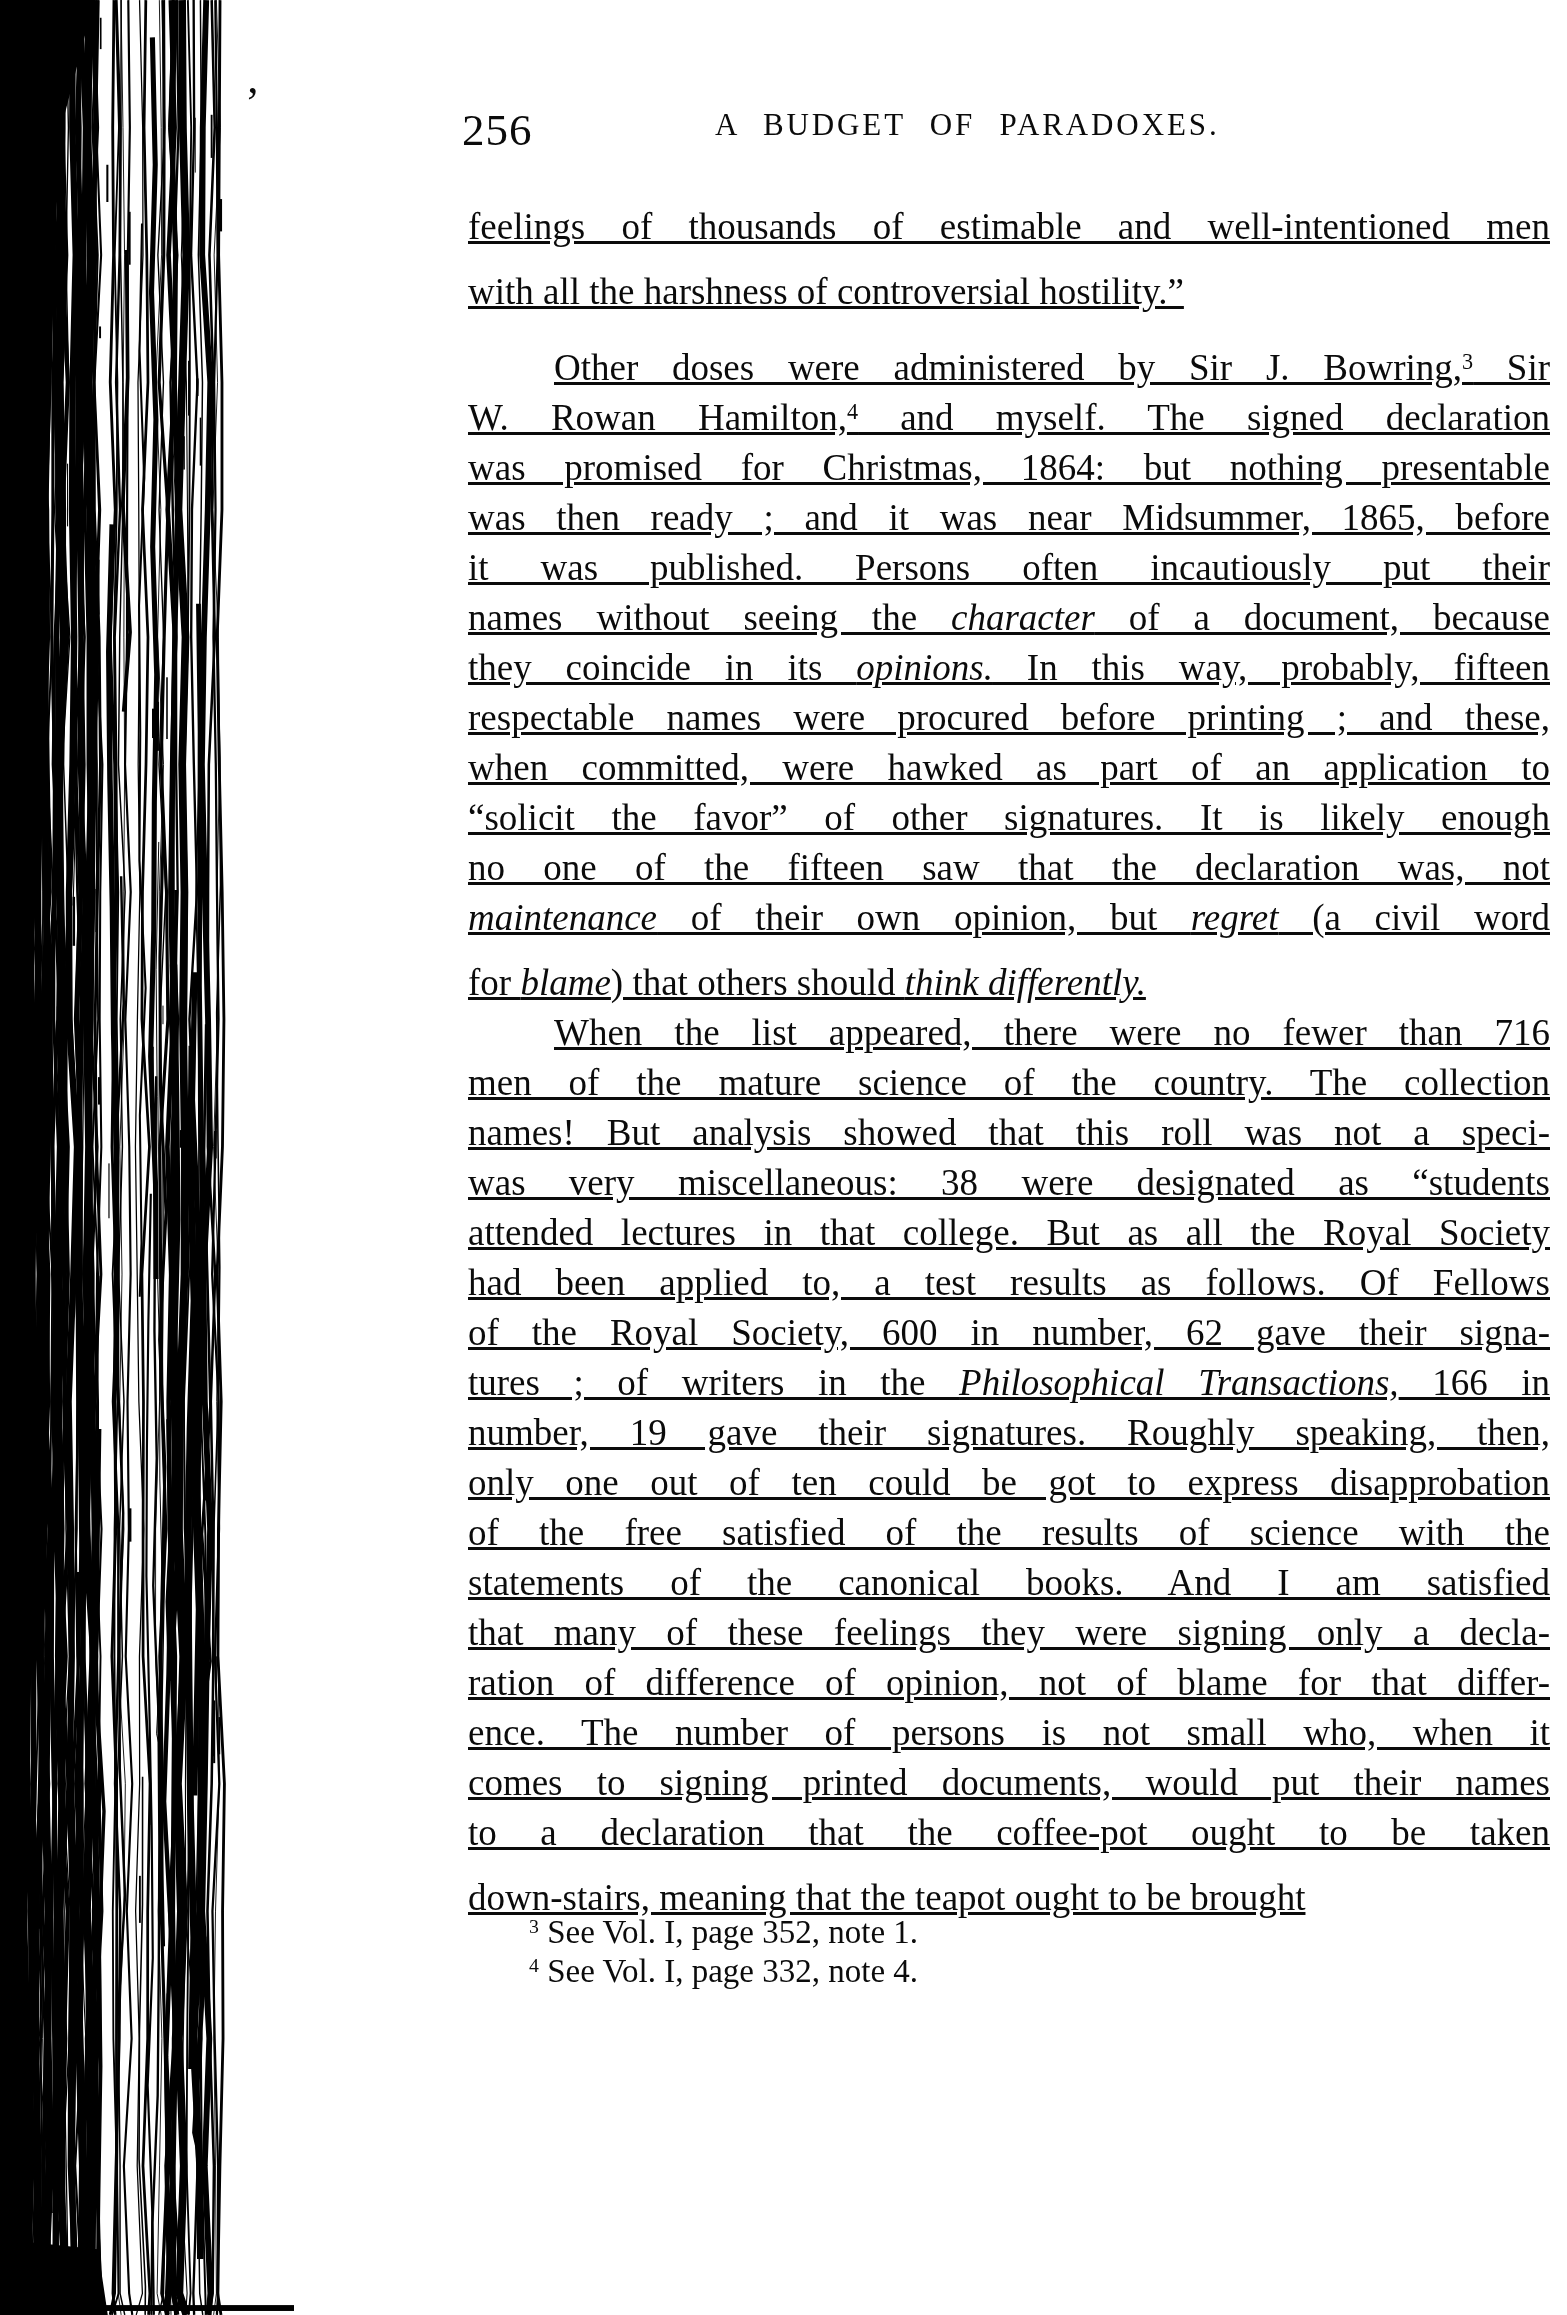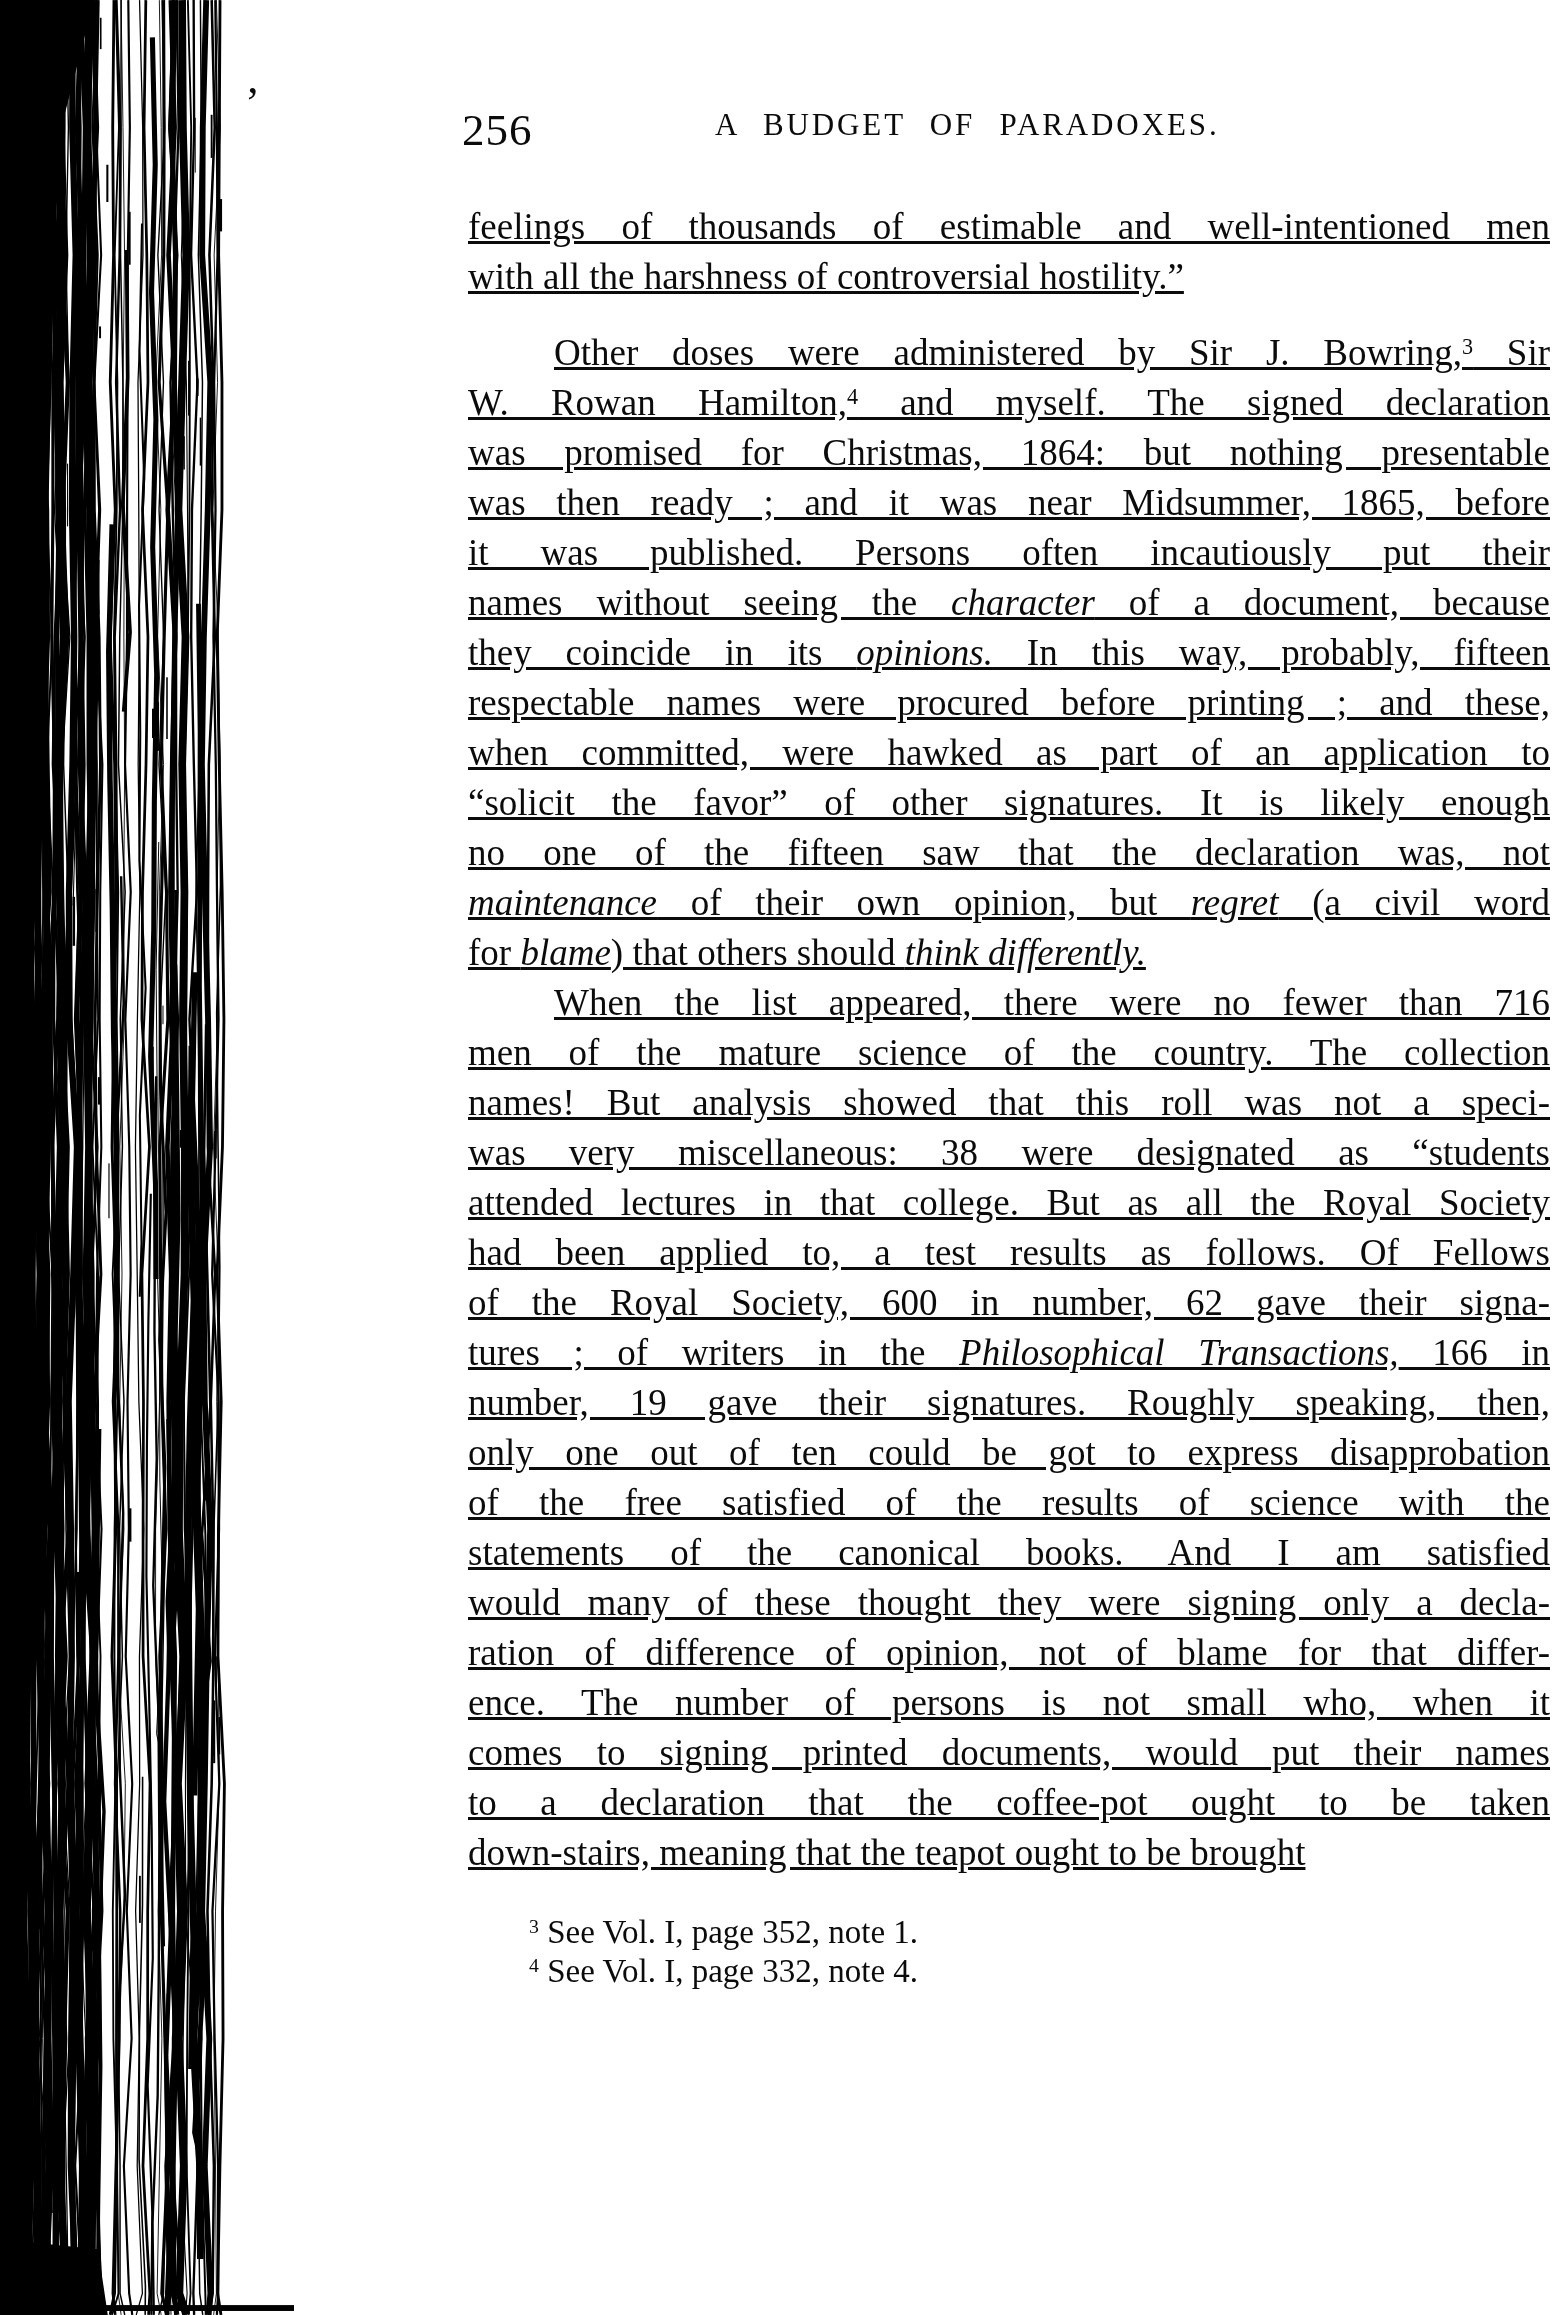--- a/index.html
+++ b/index.html
@@ -37,21 +37,21 @@
     font-size: 37px; line-height: 50px;
   }
   .para { margin: 0; text-decoration: underline; }
   .para.gap { margin-top: 25.5px; }
   .line {
     height: 50px; overflow: hidden;
     text-align: justify;
     text-align-last: justify;
     white-space: normal;
   }
-  .line.end { text-align-last: left; }
+  .line.end { text-align-last: left; margin-top: 15px; }
   .line.indent { text-indent: 86px; }
   .it { font-style: italic; }
   .sup { font-size: 0.6em; vertical-align: 0.5em; line-height: 0; letter-spacing: 0; }
 
   .footnotes {
     position: absolute; left: 529px; top: 1913px;
     font-size: 33px; line-height: 39px;
   }
   .footnote { white-space: nowrap; }
 </style>
@@ -290,21 +290,21 @@
         <div class="line"><span>names! But analysis showed that this roll was not a speci-</span></div>
         <div class="line"><span>was very miscellaneous: 38 were designated as “students</span></div>
         <div class="line"><span>attended lectures in that college. But as all the Royal Society</span></div>
         <div class="line"><span>had been applied to, a test results as follows. Of Fellows</span></div>
         <div class="line"><span>of the Royal Society, 600 in number, 62 gave their signa-</span></div>
         <div class="line"><span>tures ; of writers in the </span><span class="it">Philosophical Transactions,</span><span> 166 in</span></div>
         <div class="line"><span>number, 19 gave their signatures. Roughly speaking, then,</span></div>
         <div class="line"><span>only one out of ten could be got to express disapprobation</span></div>
         <div class="line"><span>of the free satisfied of the results of science with the</span></div>
         <div class="line"><span>statements of the canonical books. And I am satisfied</span></div>
-        <div class="line"><span>would many of these thought they were signing only a decla-</span></div>
+        <div class="line"><span>that many of these feelings they were signing only a decla-</span></div>
         <div class="line"><span>ration of difference of opinion, not of blame for that differ-</span></div>
         <div class="line"><span>ence. The number of persons is not small who, when it</span></div>
         <div class="line"><span>comes to signing printed documents, would put their names</span></div>
         <div class="line"><span>to a declaration that the coffee-pot ought to be taken</span></div>
         <div class="line end"><span>down-stairs, meaning that the teapot ought to be brought</span></div>
       </div>
     </div>
 
   <div class="footnotes" id="footnotes">
       <div class="footnote"><span class="sup">3</span><span> See Vol. I, page 352, note 1.</span></div>

